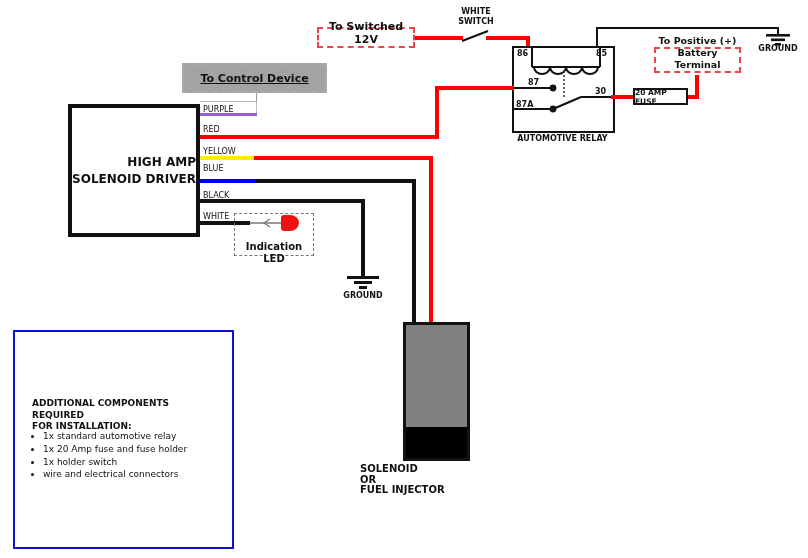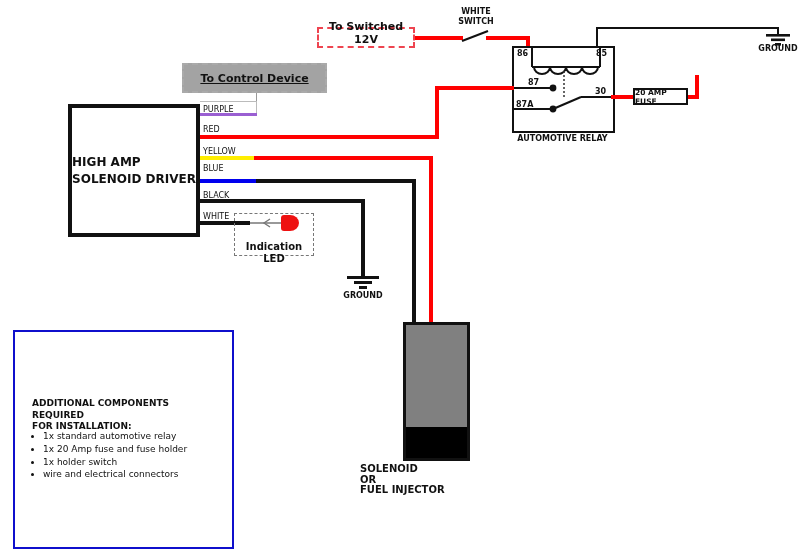--- a/index.html
+++ b/index.html
@@ -14,21 +14,21 @@
   
   .rbox{position:absolute;border:2px dashed #ee4450;background:#fff;display:flex;
         align-items:flex-end;justify-content:center;text-align:center;font-weight:bold;}
   .gbox{position:absolute;border:2px dashed #aaa;background:#a3a3a3;display:flex;
         align-items:center;justify-content:center;text-align:center;font-weight:bold;text-decoration:underline;}
   .blbl{position:absolute;font-size:8px;font-weight:bold;line-height:1.2;color:#111;text-align:center;}
   .wirelabel{position:absolute;font-size:8px;color:#111;}
   .pin{position:absolute;font-size:8px;font-weight:bold;color:#111;}
   
   .driver{position:absolute;left:68px;top:104px;width:124px;height:125px;border:4px solid #111;
-          background:#fff;display:flex;align-items:center;justify-content:center;text-align:left;
+          background:#fff;display:flex;align-items:center;justify-content:center;text-align:right;
           font-size:12px;font-weight:bold;line-height:1.35;}
   
   .relay{position:absolute;left:512px;top:46px;width:99px;height:83px;border:2px solid #111;background:#fff;}
   
   .fuse{position:absolute;left:633px;top:88px;width:51px;height:13px;border:2px solid #111;background:#fff;
         display:flex;align-items:center;justify-content:center;font-size:7.5px;font-weight:bold;}
   
   .solenoid{position:absolute;left:403px;top:322px;width:61px;height:133px;border:3px solid #111;background:#808080;}
   .solenoid .cap{position:absolute;left:0;bottom:0;width:100%;height:31px;background:#000;}
   .sol-title{position:absolute;left:360px;top:464px;width:155px;text-align:left;font-size:10px;
@@ -91,20 +91,22 @@
     <rect x="10" y="9" width="6" height="2.6" fill="#111"></rect>
   </svg>
   <div class="blbl" style="left:753px;top:44px;width:50px;">GROUND</div>
 
   <div class="wire" style="left:611px;top:95px;width:22px;height:4px;background:#ff0000;"></div>
   <div class="fuse">
       <span>20 AMP FUSE</span>
     </div>
   <div class="wire" style="left:688px;top:95px;width:11px;height:4px;background:#ff0000;"></div>
   <div class="wire" style="left:695px;top:75px;width:4px;height:24px;background:#ff0000;"></div>
+  <div class="rbox ml" style="left:654px;top:47px;width:83px;height:22px;font-size:9.5px;line-height:1.25;"><span>To Positive (+)
+Battery Terminal</span></div>
 
   <div class="gbox" style="left:182px;top:63px;width:141px;height:26px;font-size:11px;">
       <span>To Control Device</span>
     </div>
   <div class="abs" style="left:256px;top:93px;width:1px;height:22px;background:#999;"></div>
   <div class="abs" style="left:200px;top:101px;width:57px;height:1px;background:#bbb;"></div>
   <div class="abs" style="left:256px;top:101px;width:1px;height:14px;background:#bbb;"></div>
 
   <div class="driver">
       <span class="ml">HIGH AMP

